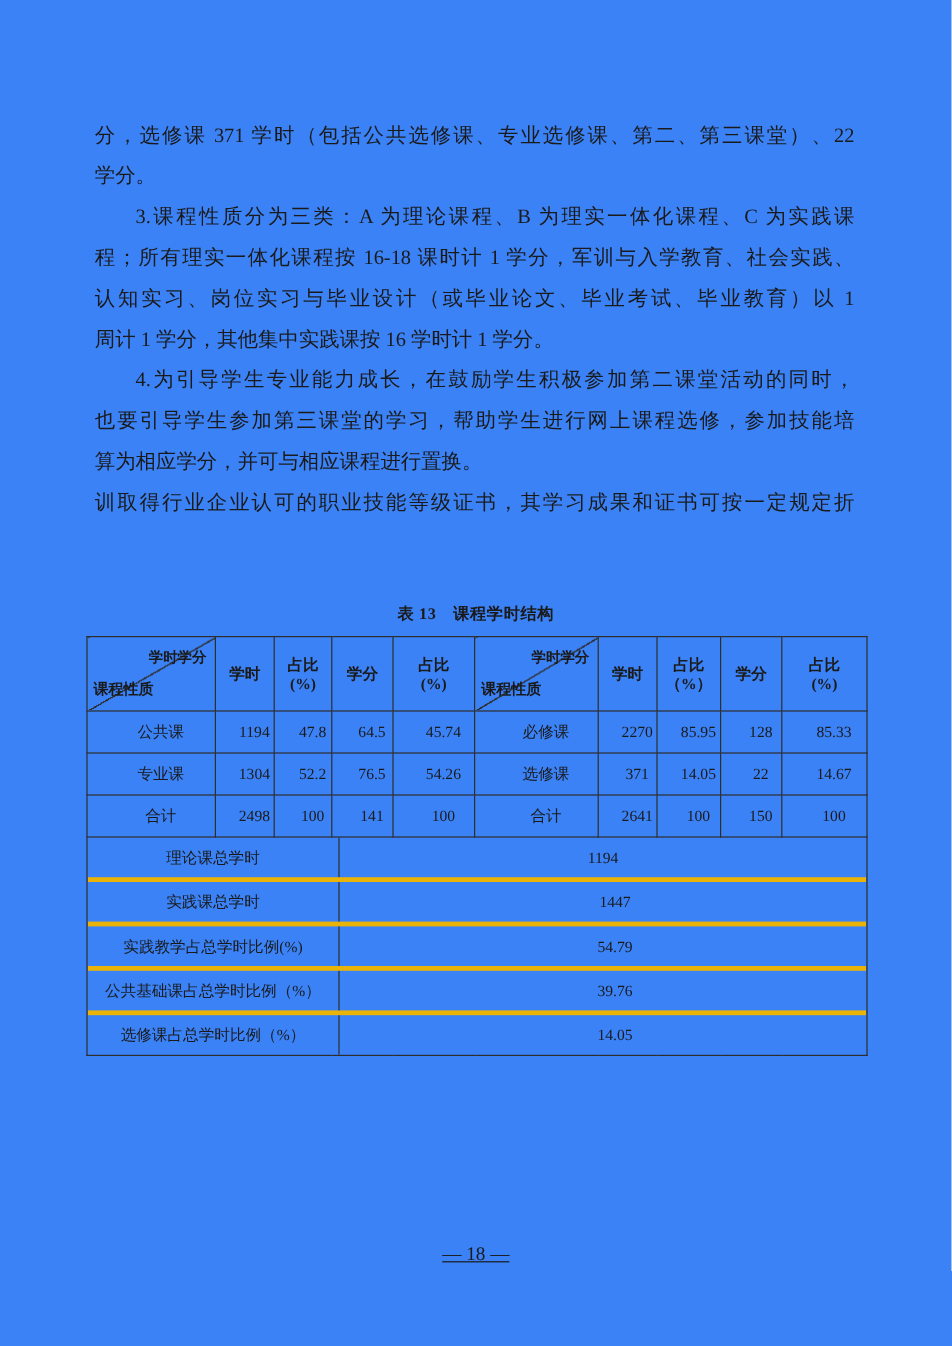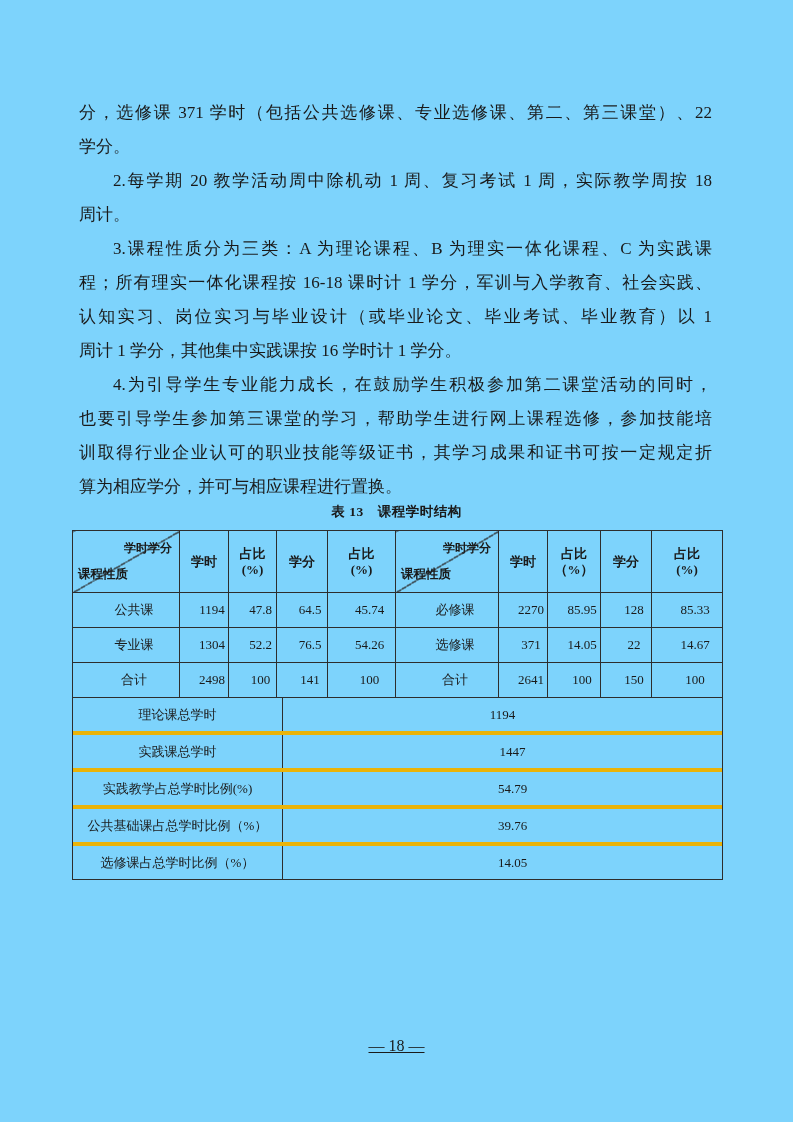--- a/index.html
+++ b/index.html
@@ -1,19 +1,19 @@
 <!DOCTYPE html>
 <html><head>
 <meta charset="utf-8">
 <style>
   html,body{margin:0;padding:0;background:#ffffff;}
   .page{
     position:relative;
     width:793px;height:1122px;
-    background:#7dd3fc;
+    background:#3b82f6;
     color:#1a1a1a;
     font-family:"Liberation Serif","DejaVu Serif",serif;
     overflow:hidden;
   }
   
   .content{
     position:absolute;left:79px;top:96px;width:633px;
     font-size:17px;line-height:34px;
   }
   .para{margin:0;padding:0;}
@@ -68,36 +68,32 @@
 </style>
 </head>
 <body>
 
 <div class="page">
 
   <div class="content">
     <p class="para">
       <span class="line jl">分，选修课 371 学时（包括公共选修课、专业选修课、第二、第三课堂）、22</span>
       <span class="line">学分。</span>
-    </p>
-    <p class="para">
-      <span class="line jl ind">2.每学期 20 教学活动周中除机动 1 周、复习考试 1 周，实际教学周按 18</span>
-      <span class="line">周计。</span>
     </p>
     <p class="para">
       <span class="line jl ind">3.课程性质分为三类：A 为理论课程、B 为理实一体化课程、C 为实践课</span>
       <span class="line jl">程；所有理实一体化课程按 16-18 课时计 1 学分，军训与入学教育、社会实践、</span>
       <span class="line jl">认知实习、岗位实习与毕业设计（或毕业论文、毕业考试、毕业教育）以 1</span>
       <span class="line">周计 1 学分，其他集中实践课按 16 学时计 1 学分。</span>
     </p>
     <p class="para">
       <span class="line jl ind">4.为引导学生专业能力成长，在鼓励学生积极参加第二课堂活动的同时，</span>
       <span class="line jl">也要引导学生参加第三课堂的学习，帮助学生进行网上课程选修，参加技能培</span>
+      <span class="line">算为相应学分，并可与相应课程进行置换。</span>
       <span class="line jl">训取得行业企业认可的职业技能等级证书，其学习成果和证书可按一定规定折</span>
-      <span class="line">算为相应学分，并可与相应课程进行置换。</span>
     </p>
   </div>
 
   <div class="table-title">表 13　课程学时结构</div>
 
   <div class="tablewrap">
     <table class="t">
       <colgroup>
         <col style="width:107px">
           <col style="width:49px">

